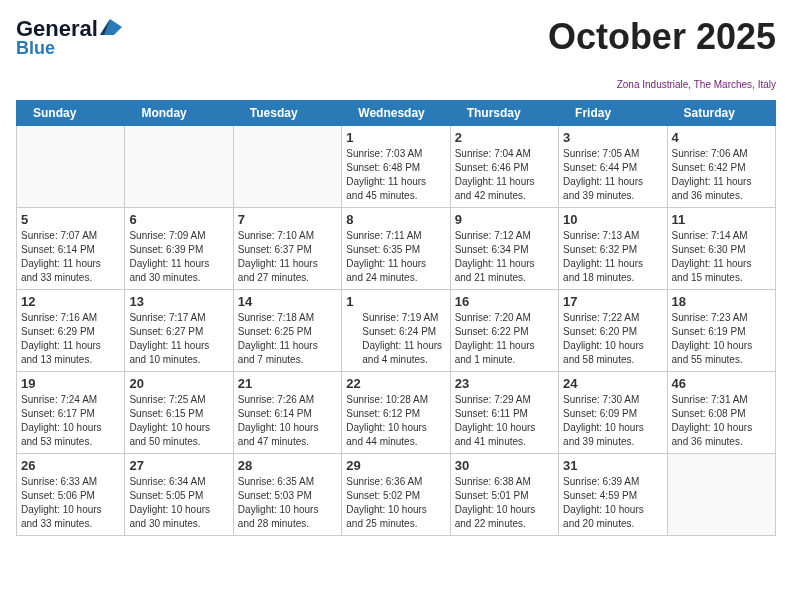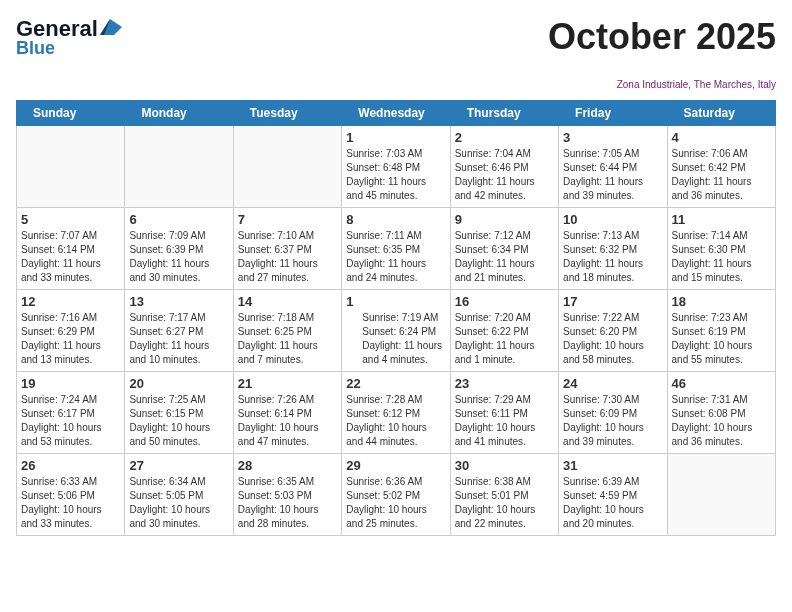--- a/index.html
+++ b/index.html
@@ -255,21 +255,21 @@
         </td>
         <td>
           <div class="day-num">21</div>
           <div class="day-info" style="white-space: pre-line;">Sunrise: 7:26 AM
 Sunset: 6:14 PM
 Daylight: 10 hours
 and 47 minutes.</div>
         </td>
         <td>
           <div class="day-num">22</div>
-          <div class="day-info" style="white-space: pre-line;">Sunrise: 7:28 AM
+          <div class="day-info" style="white-space: pre-line;">Sunrise: 10:28 AM
 Sunset: 6:12 PM
 Daylight: 10 hours
 and 44 minutes.</div>
         </td>
         <td>
           <div class="day-num">23</div>
           <div class="day-info" style="white-space: pre-line;">Sunrise: 7:29 AM
 Sunset: 6:11 PM
 Daylight: 10 hours
 and 41 minutes.</div>

